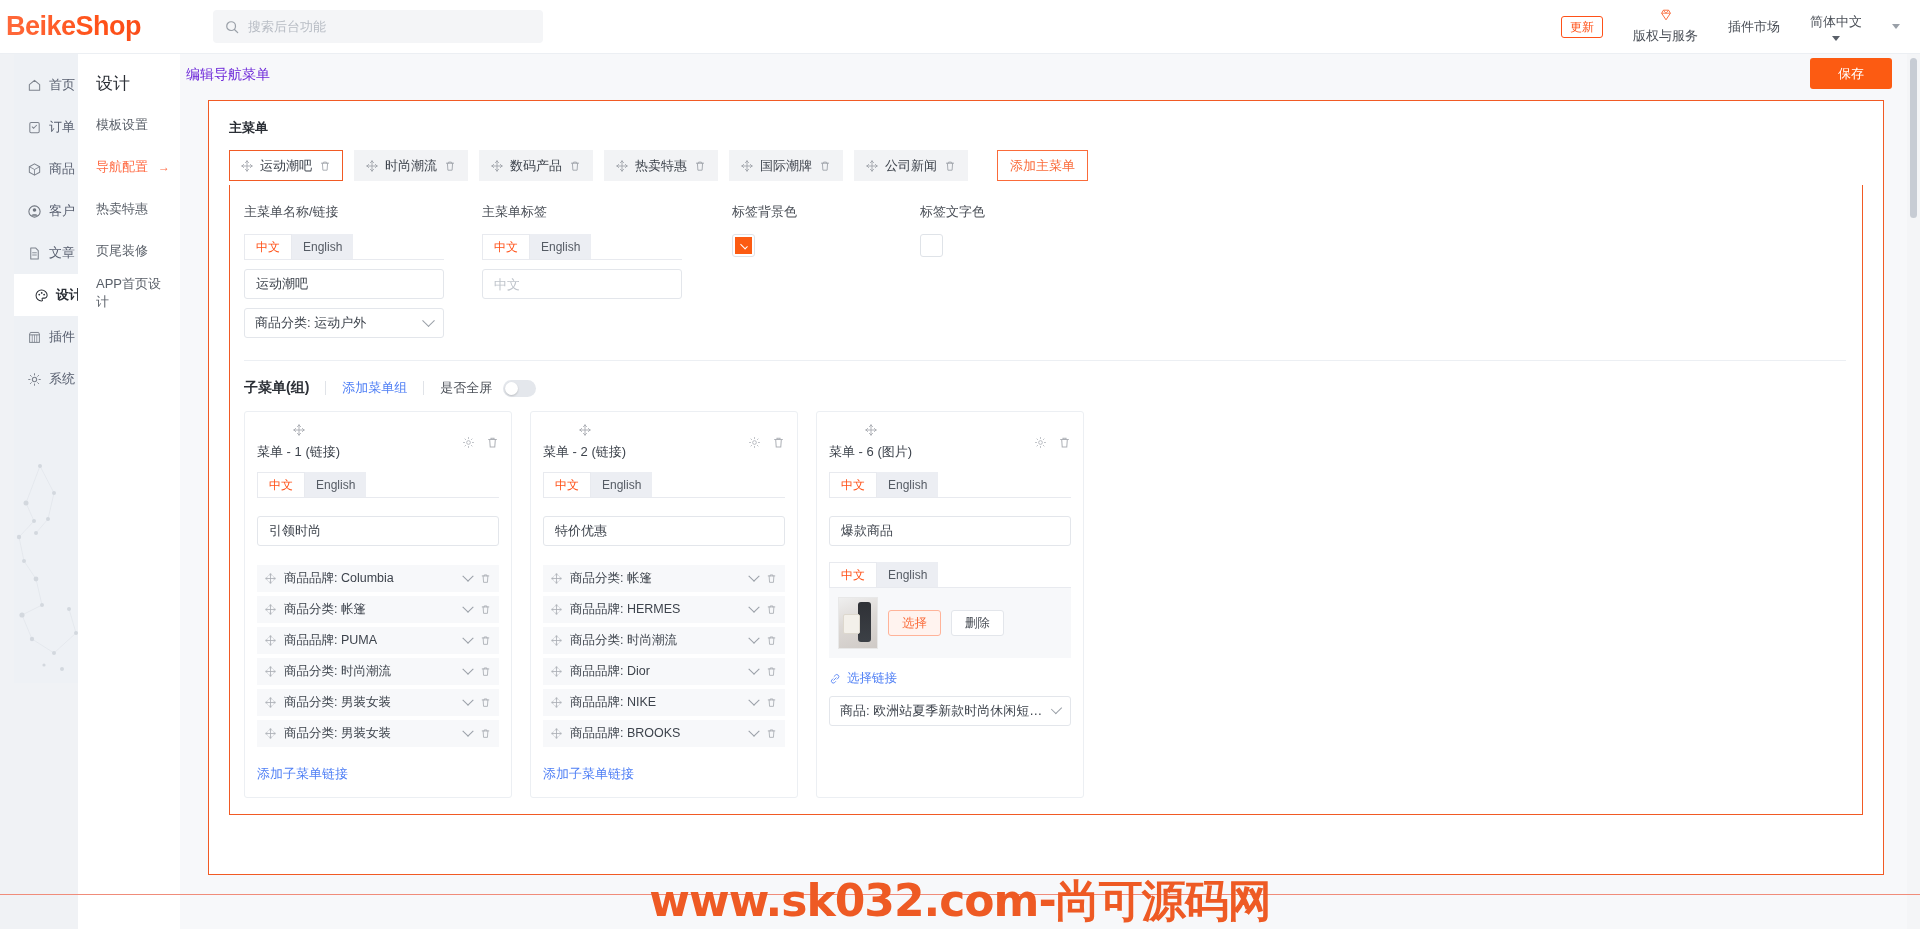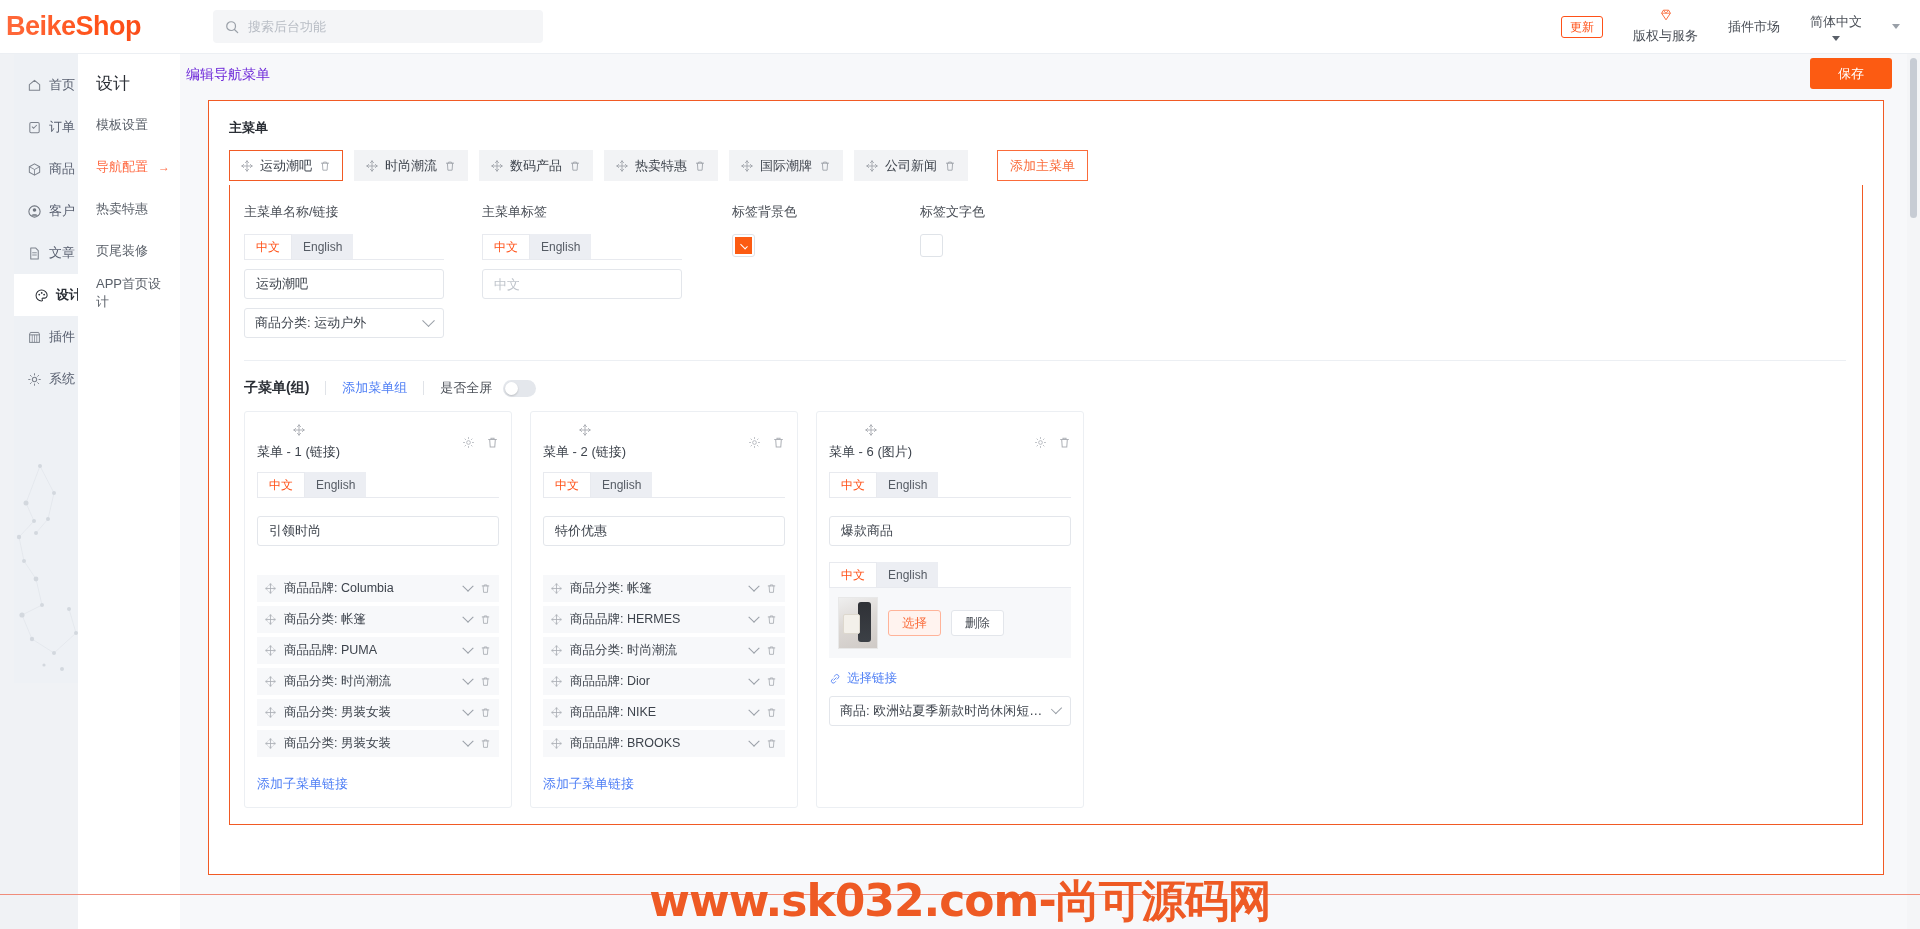--- a/index.html
+++ b/index.html
@@ -170,21 +170,21 @@
   .card {
     width: 268px; background: #fff; border: 1px solid #eceff3; border-radius: 3px;
     padding: 12px 12px 14px 12px; min-height: 340px; display: flex; flex-direction: column;
   }
   .card-head { display: flex; align-items: center; margin-bottom: 11px; }
   .card-head .ttl { font-size: 13px; color: #3d434c; display: flex; align-items: center; gap: 7px; flex-direction: column; }
   .card-head .acts { margin-left: auto; display: flex; gap: 11px; }
   .card-head .acts svg { width: 13px; height: 13px; opacity: .55; cursor: pointer; }
   .card .txtinput { margin-top: 9px; }
 
-  .linklist { margin-top: 29px; }
+  .linklist { margin-top: 19px; }
   .lrow {
     height: 27px; background: #f7f8fa; display: flex; align-items: center;
     padding: 0 8px; gap: 8px; font-size: 12.5px; color: #3d434c; margin-bottom: 4px;
   }
   .lrow .mv { width: 11px; height: 11px; opacity: .55; flex: none; }
   .lrow .nm { flex: 1; white-space: nowrap; overflow: hidden; text-overflow: ellipsis; }
   .lrow .cv { width: 8px; height: 8px; border-right: 1.3px solid #9aa0a8;
               border-bottom: 1.3px solid #9aa0a8; transform: rotate(45deg) translate(-2px,-2px); }
   .lrow .bn { width: 11px; height: 11px; opacity: .55; }
   .addlink { color: #4f7ff5; font-size: 13px; margin-top: 14px; cursor: pointer; }

